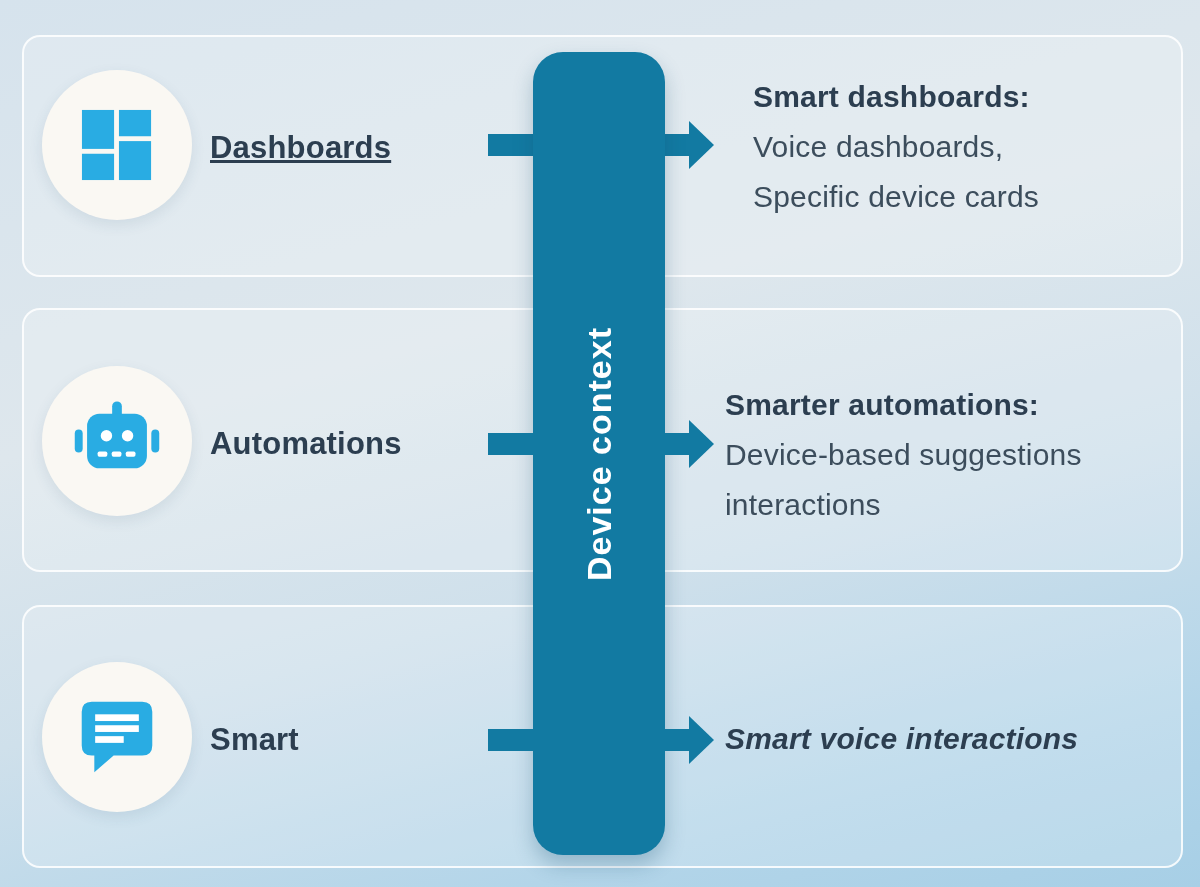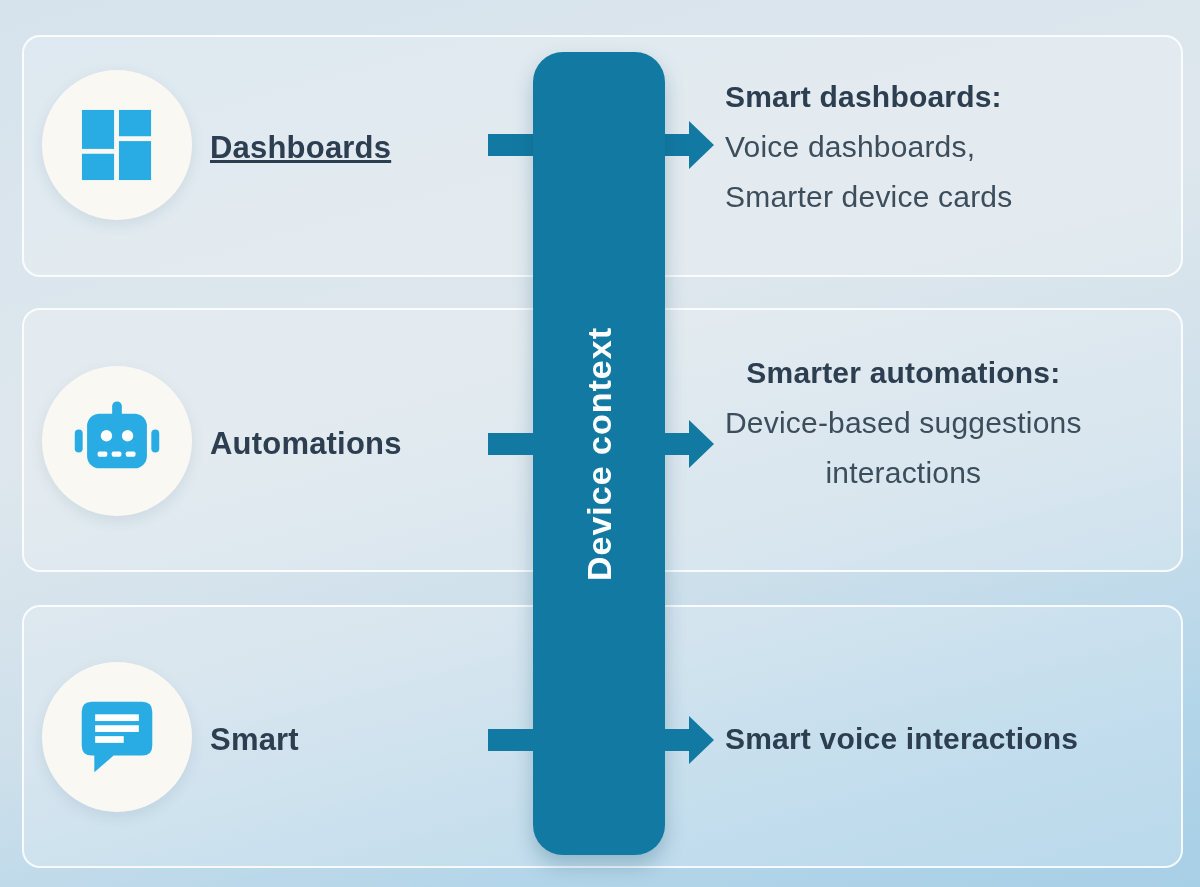--- a/index.html
+++ b/index.html
@@ -48,21 +48,21 @@
   .out-stem{position:absolute;left:663px;width:28px;height:22px;background:var(--teal);}
   .out-stem.o1{top:134px;} .out-stem.o2{top:433px;} .out-stem.o3{top:729px;}
   .out-head{position:absolute;left:689px;width:0;height:0;
     border-left:25px solid var(--teal);border-top:24px solid transparent;border-bottom:24px solid transparent;}
   .out-head.h1{top:121px;} .out-head.h2{top:420px;} .out-head.h3{top:716px;}
 
   .output{
     position:absolute;left:725px;font-size:30px;line-height:50px;color:var(--body);
     letter-spacing:0.2px;
   }
-  .output.t1{top:72px;} .output.t2{top:348px;text-align:center;} .output.t3{top:714px;}
+  .output.t1{top:72px;margin-left:28px;} .output.t2{top:380px;} .output.t3{top:714px;font-style:italic;}
   .output .title{font-weight:700;color:var(--dark);}
 </style>
 </head>
 <body>
 
 <div class="panel p1"></div>
 <div class="panel p2"></div>
 <div class="panel p3"></div>
 
 <div class="circle c1">
@@ -73,21 +73,21 @@
     <rect x="40" y="34" width="33" height="40" fill="currentColor"></rect>
   </svg>
 </div>
 <div class="row-label l1">Dashboards</div>
 <div class="stub s1"></div>
 <div class="out-stem o1"></div>
 <div class="out-head h1"></div>
 <div class="output t1">
   <div class="title">Smart dashboards:</div>
   <div>Voice dashboards,</div>
-  <div>Smarter device cards</div>
+  <div>Specific device cards</div>
 </div>
 
 <div class="pillar">
   <div class="pillar-label">Device context</div>
 </div>
 
 <div class="circle c2">
   <svg class="icon" width="88" height="80" viewBox="0 0 100 90">
     <rect x="44.5" y="0" width="11" height="22" rx="5.5" fill="currentColor"></rect>
     <rect x="16" y="14" width="68" height="62" rx="14" fill="currentColor"></rect>

